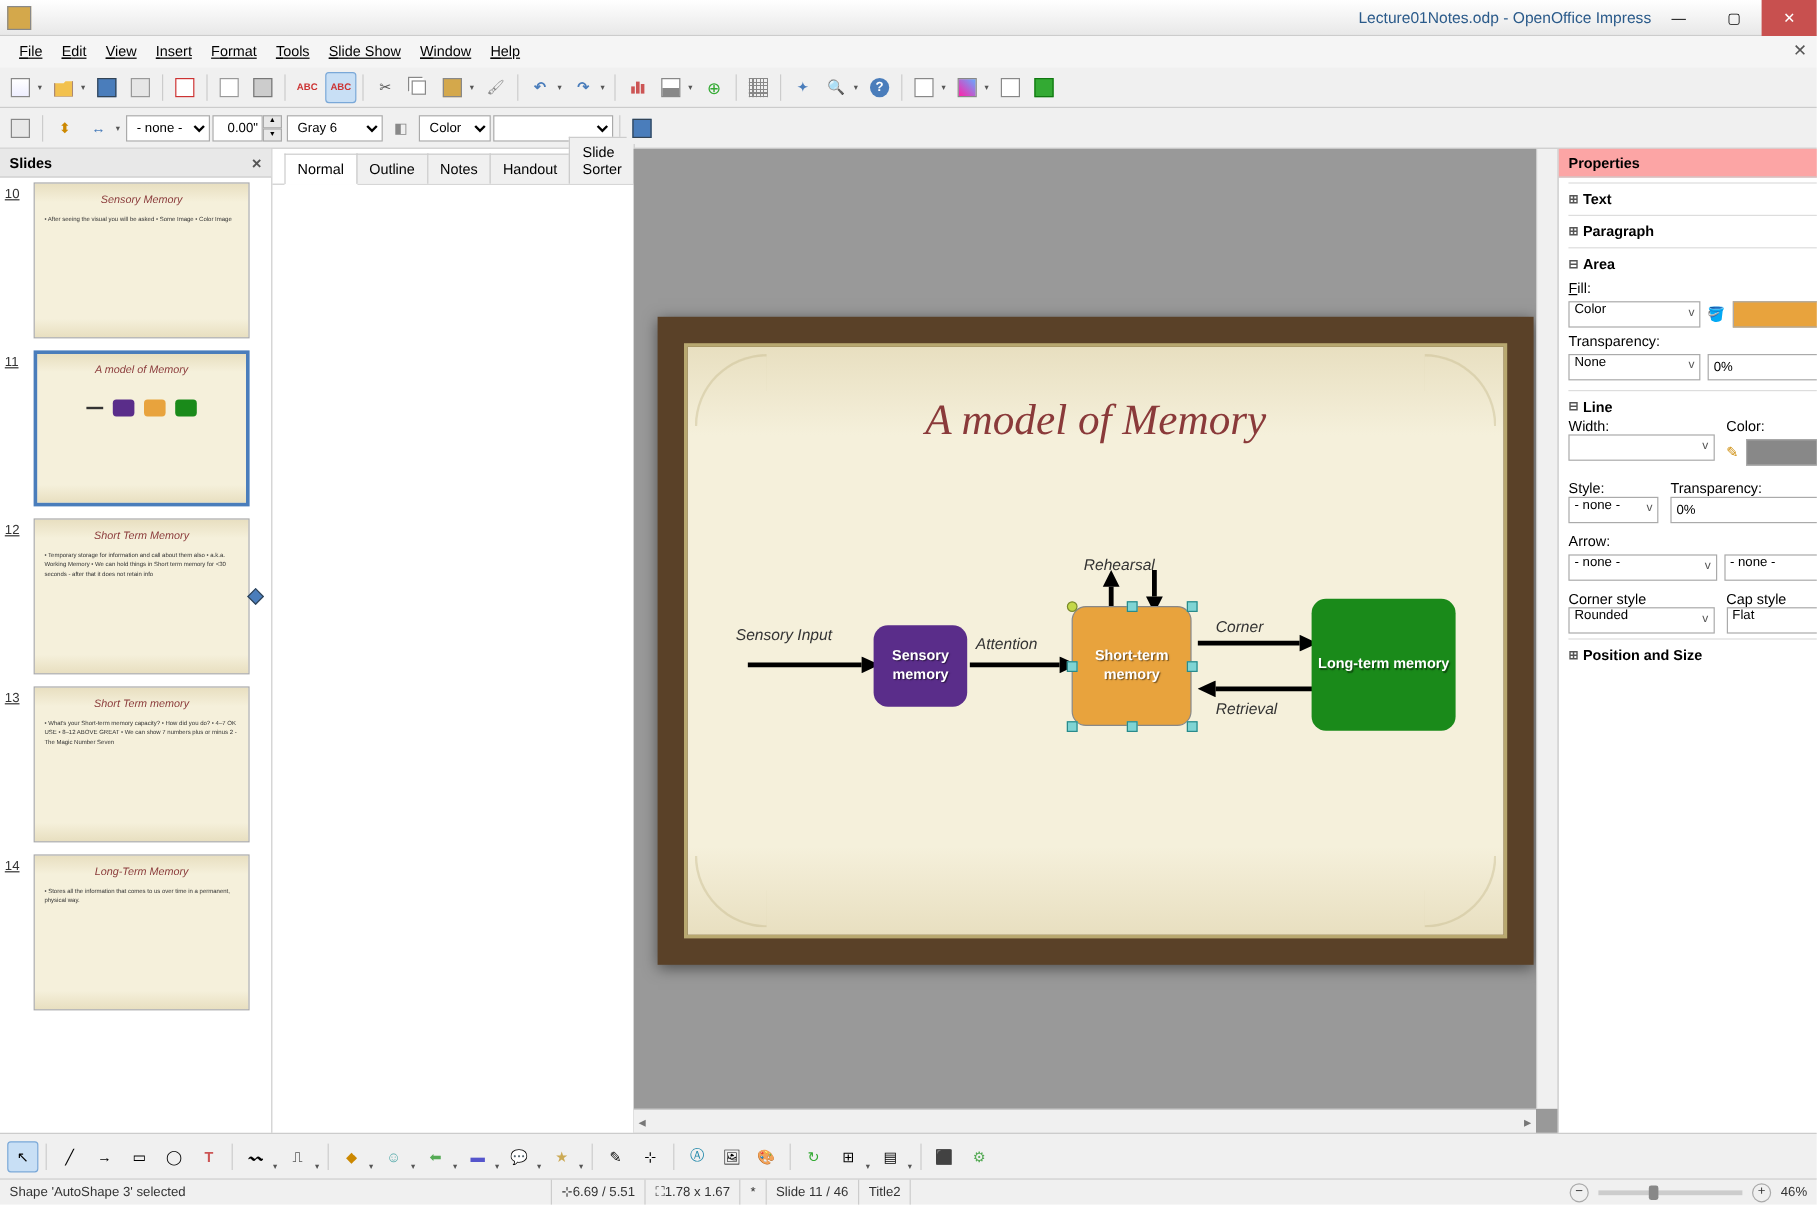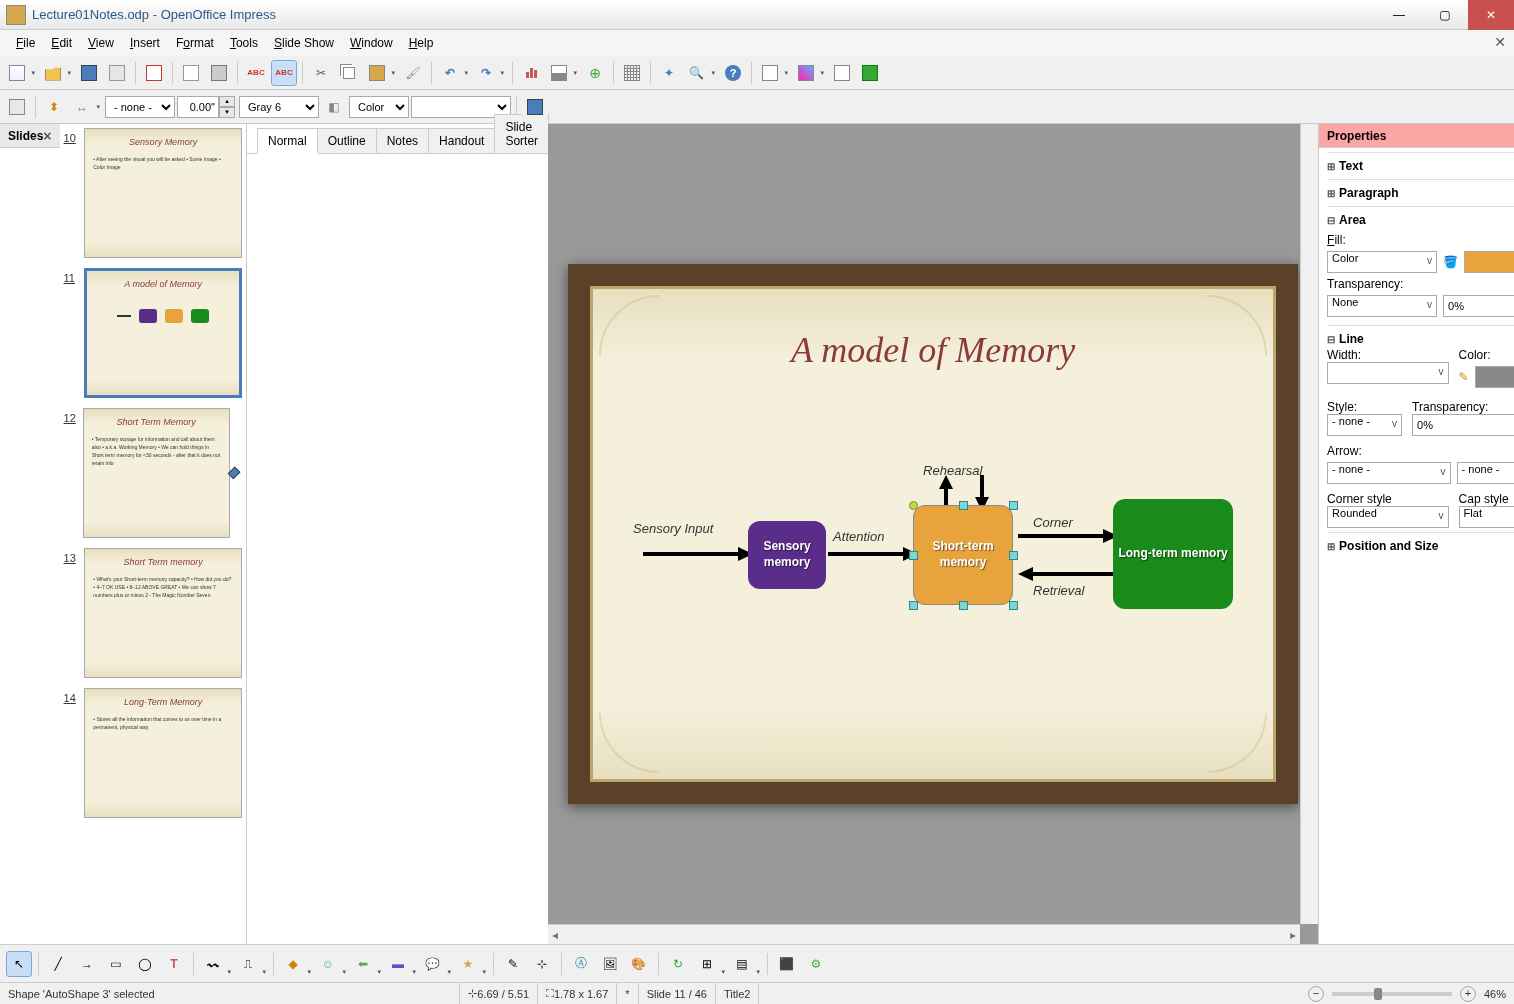--- a/index.html
+++ b/index.html
@@ -1,28 +1,28 @@
 <!DOCTYPE html>
 <html><head>
 <meta charset="utf-8">
 <style>
 * { box-sizing: border-box; margin: 0; padding: 0; font-family: "Segoe UI", Tahoma, sans-serif; }
 body { width: 1514px; height: 1004px; background: #fff; overflow: hidden; font-size: 12px; }
 
 
 .titlebar { height: 30px; background: linear-gradient(#fff, #e8e8e8); display: flex; align-items: center; border-bottom: 1px solid #ccc; }
 .titlebar .app-icon { width: 20px; height: 20px; margin: 0 6px; background: #d4a84b; border: 1px solid #888; }
-.titlebar .title { flex: 1; text-align: left; color: #2a5a8a; font-weight: 400; font-size: 13px; }
+.titlebar .title { flex: 1; text-align: right; color: #2a5a8a; font-weight: 400; font-size: 13px; }
 .titlebar .win-controls { display: flex; }
 .titlebar .win-btn { width: 46px; height: 30px; display: flex; align-items: center; justify-content: center; font-size: 12px; }
 .titlebar .win-btn.close { background: #c8504f; color: #fff; }
 
 
 .menubar { height: 26px; background: #f5f5f5; display: flex; align-items: center; padding: 0 8px; position: relative; }
-.menubar .menu-item { padding: 3px 8px; cursor: default; }
+.menubar .menu-item { padding: 3px 8px; cursor: default; text-decoration: underline; }
 .menubar .menu-item .ul { text-decoration: underline; }
 .menubar .doc-close { position: absolute; right: 8px; top: 4px; font-size: 14px; color: #555; }
 
 
 .toolbar { height: 34px; background: #f0f0f0; border-bottom: 1px solid #ccc; display: flex; align-items: center; padding: 0 4px; gap: 2px; }
 .tb-btn { width: 26px; height: 26px; border: 1px solid transparent; display: flex; align-items: center; justify-content: center; background: #f0f0f0; border-radius: 3px; position: relative; }
 .tb-btn.drop::after { content: "▾"; font-size: 7px; color: #555; position: absolute; right: -6px; }
 .tb-btn.drop { margin-right: 8px; }
 .tb-sep { width: 1px; height: 22px; background: #ccc; margin: 0 3px; }
 .tb-input { height: 22px; border: 1px solid #aaa; background: #fff; padding: 0 4px; font-size: 11px; }
@@ -61,21 +61,21 @@
 .ic-line { width: 40px; height: 2px; background: #333; }
 .ic-pen { color: #c80; }
 .ic-paint { color: #888; }
 .ic-monitor { background: #4a7dbb; border: 1px solid #345; }
 .ic-flip { background: #e8e8e8; border: 1px solid #888; }
 
 
 .main { display: flex; height: calc(100% - 30px - 26px - 34px - 34px - 38px - 22px); }
 
 
-.slides-panel { width: 247px; border-right: 1px solid #ccc; display: flex; flex-direction: row; }
+.slides-panel { width: 247px; border-right: 1px solid #ccc; display: flex; flex-direction: column; }
 .slides-header { height: 24px; background: #e8e8e8; border-bottom: 1px solid #ccc; display: flex; align-items: center; padding: 0 8px; font-weight: bold; }
 .slides-header .close { margin-left: auto; color: #555; font-size: 14px; }
 .slides-list { flex: 1; overflow: hidden; padding: 4px; }
 .slide-thumb-row { display: flex; margin-bottom: 10px; }
 .slide-num { width: 24px; font-size: 11px; color: #333; padding-top: 4px; text-decoration: underline; }
 .slide-thumb { width: 180px; height: 130px; border: 1px solid #aaa; background: linear-gradient(180deg,#e8dfc0 0%, #f5f0db 12%, #f5f0db 88%, #e8dfc0 100%); position: relative; padding: 8px; }
 .slide-thumb.selected { border: 3px solid #4a7dbb; }
 .slide-thumb .th-title { color: #8a3a3a; font-size: 9px; text-align: center; font-style: italic; }
 .slide-thumb .th-body { font-size: 5px; color: #333; margin-top: 8px; line-height: 1.6; }
 .slide-thumb .th-diag { display: flex; justify-content: center; align-items: center; gap: 8px; margin-top: 20px; }

